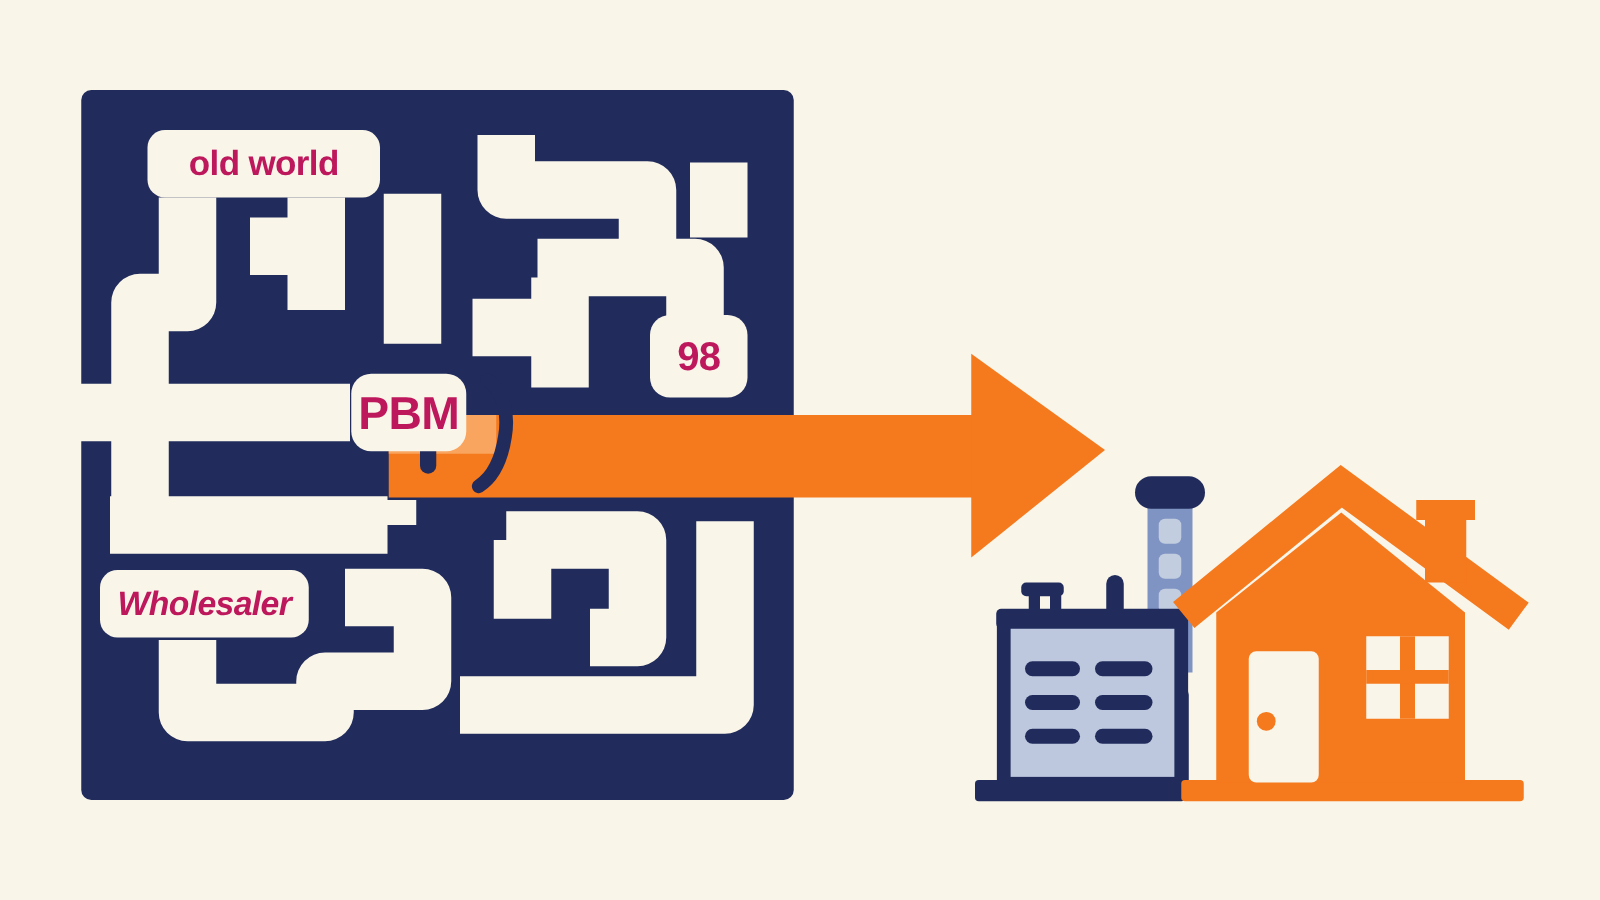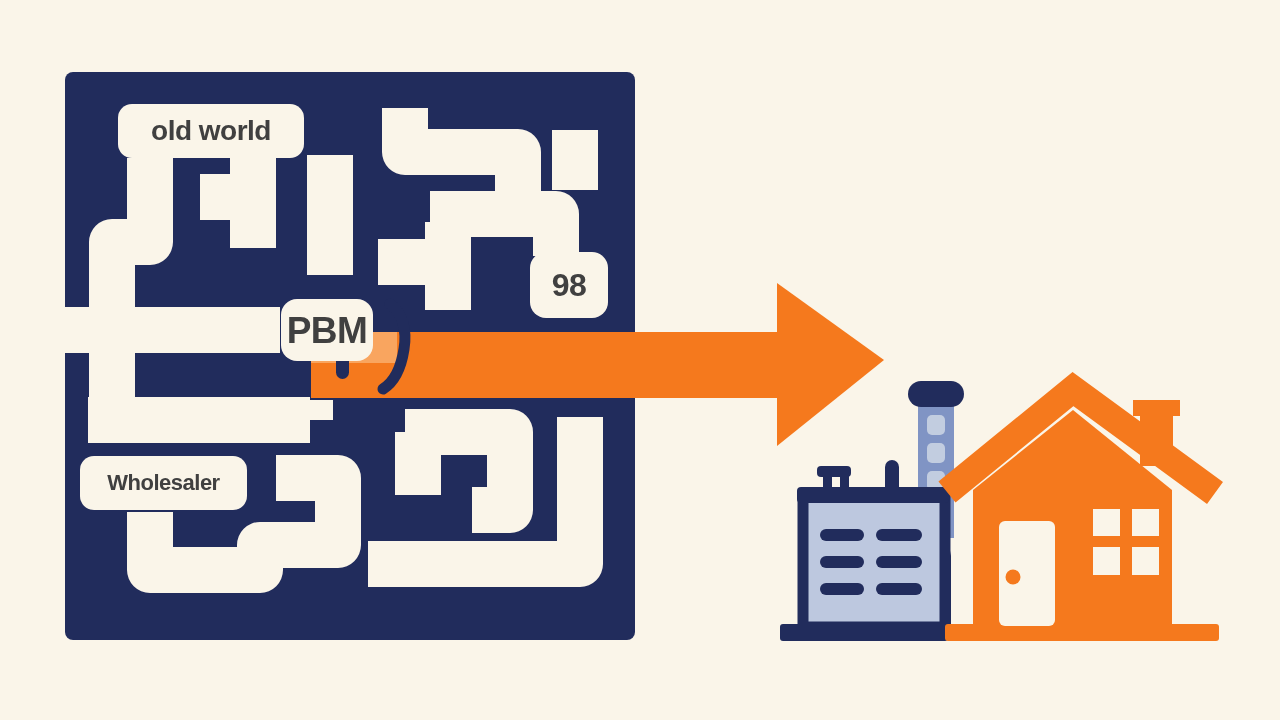--- a/index.html
+++ b/index.html
@@ -7,31 +7,31 @@
     width:1280px;height:720px;overflow:hidden;
     background:#faf5e9;
     font-family:"Liberation Sans", sans-serif;
     position:relative;
   }
   .stage{position:absolute;inset:0;width:1280px;height:720px;}
   svg.scene{position:absolute;left:0;top:0;width:1280px;height:720px;display:block;}
   .maze-label{
     position:absolute;
     background:#faf5e9;
-    color:#404040;
+    color:#be185d;
     display:flex;align-items:center;justify-content:center;
     font-weight:700;
     letter-spacing:-0.5px;
     box-sizing:border-box;
     line-height:1;
   }
   .lbl-oldworld{left:118px;top:104px;width:186px;height:54px;border-radius:14px;font-size:28px;}
   .lbl-pbm{left:281px;top:299px;width:92px;height:62px;border-radius:16px;font-size:37px;font-weight:800;}
-  .lbl-98{left:520px;top:252px;width:78px;height:66px;border-radius:16px;font-size:32px;font-weight:800;margin-left:10px;}
-  .lbl-wholesaler{left:80px;top:456px;width:167px;height:54px;border-radius:14px;font-size:22px;}
+  .lbl-98{left:520px;top:252px;width:78px;height:66px;border-radius:16px;font-size:32px;font-weight:800;}
+  .lbl-wholesaler{left:80px;top:456px;width:167px;height:54px;border-radius:14px;font-size:27px;font-style:italic;}
 </style>
 </head>
 <body>
 
 <div class="stage">
 
   <svg class="scene" viewBox="0 0 1280 720" xmlns="http://www.w3.org/2000/svg">
 
     <g>
       <rect x="65" y="72" width="570" height="568" rx="8" fill="#212c5c"></rect>

